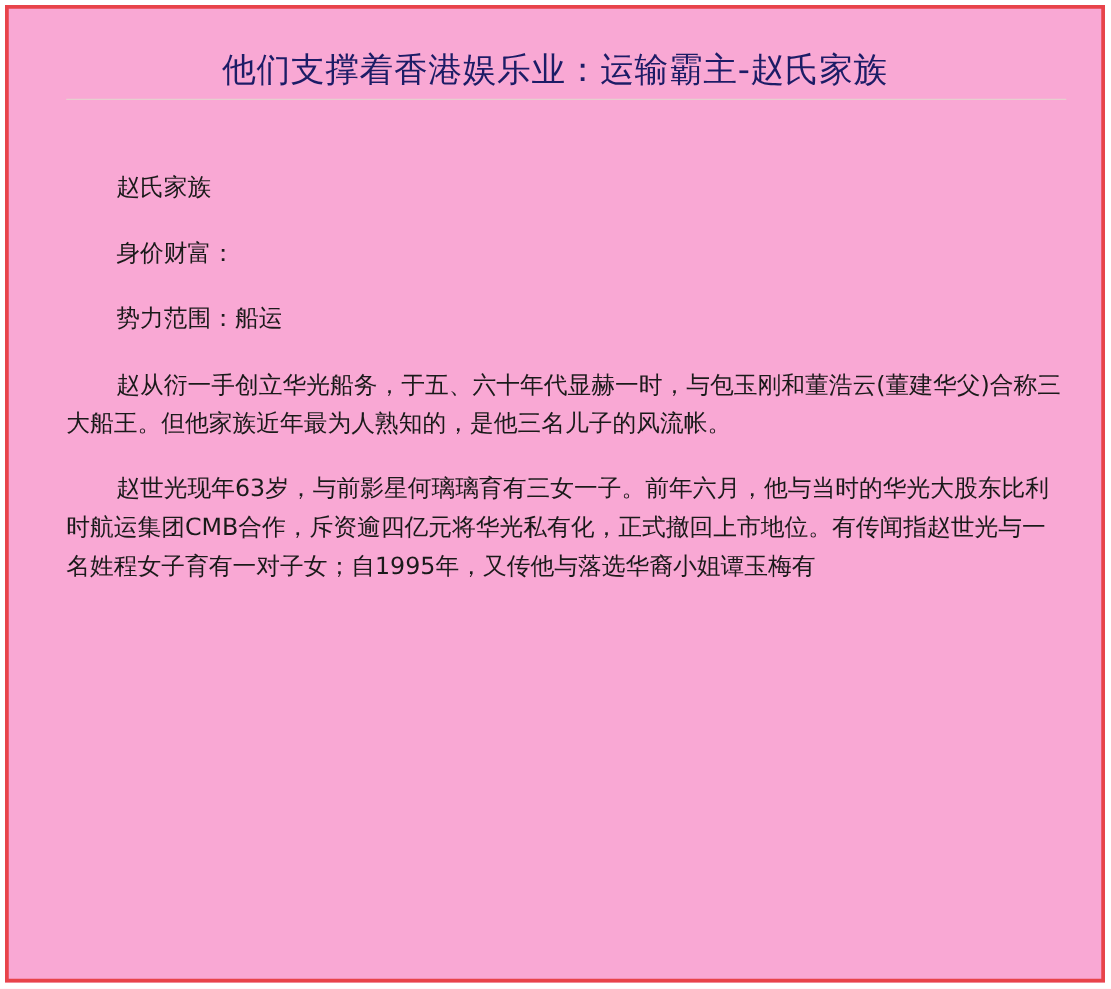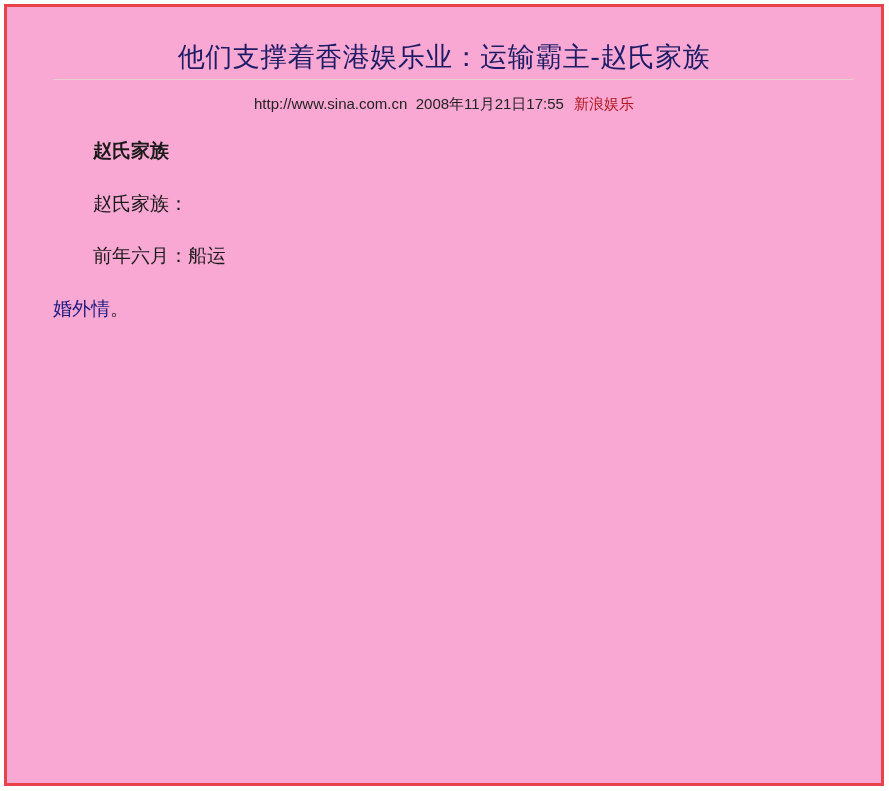--- a/index.html
+++ b/index.html
@@ -68,41 +68,37 @@
       width: 800px;
       font-size: 19px;
       color: #1a1a1a;
       line-height: 31px;
     }
     .content p {
       margin: 0 0 21.5px 0;
       text-indent: 40px;
     }
     .content p.heading {
-      font-weight: bold;
+      font-weight: normal;
     }
     .content p.noindent {
       text-indent: 0;
     }
     .content a.inline-link {
       color: #1c1c80;
       text-decoration: none;
     }
   </style>
 </head>
 <body>
 
 <div class="frame">
   <h1 class="title">他们支撑着香港娱乐业：运输霸主-赵氏家族</h1>
   <div class="divider"></div>
-  <div class="meta">
-    <span>http://www.sina.com.cn</span>&nbsp;
-    <span>2008年11月21日17:55</span>
-    <a class="source-link" href="#">新浪娱乐</a>
-  </div>
 
   <div class="content">
     <p class="heading">赵氏家族</p>
-    <p><span>赵氏家族：</span><span></span></p>
-    <p><span>前年六月：</span><span>船运</span></p>
-    <p class="noindent"><a class="inline-link" href="#">婚外情</a><span>。</span></p>
+    <p><span>身价财富：</span><span></span></p>
+    <p><span>势力范围：</span><span>船运</span></p>
+    <p>赵从衍一手创立华光船务，于五、六十年代显赫一时，与包玉刚和董浩云(董建华父)合称三大船王。但他家族近年最为人熟知的，是他三名儿子的风流帐。</p>
+    <p>赵世光现年63岁，与前影星何璃璃育有三女一子。前年六月，他与当时的华光大股东比利时航运集团CMB合作，斥资逾四亿元将华光私有化，正式撤回上市地位。有传闻指赵世光与一名姓程女子育有一对子女；自1995年，又传他与落选华裔小姐谭玉梅有</p>
   </div>
 </div>
 
 </body></html>

